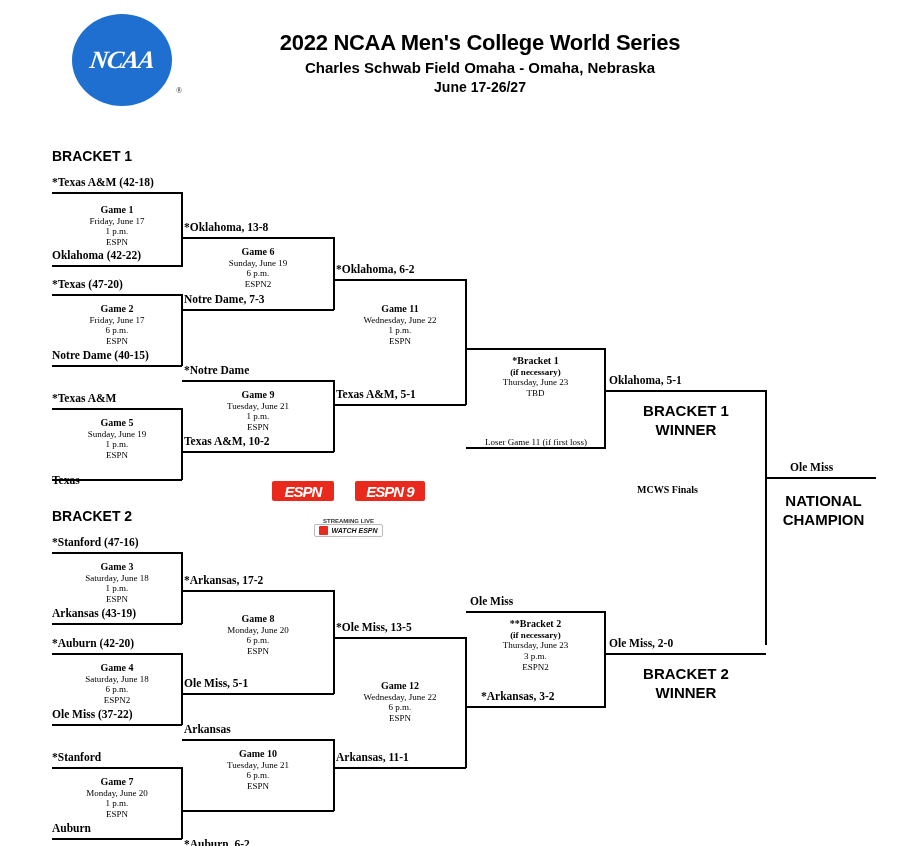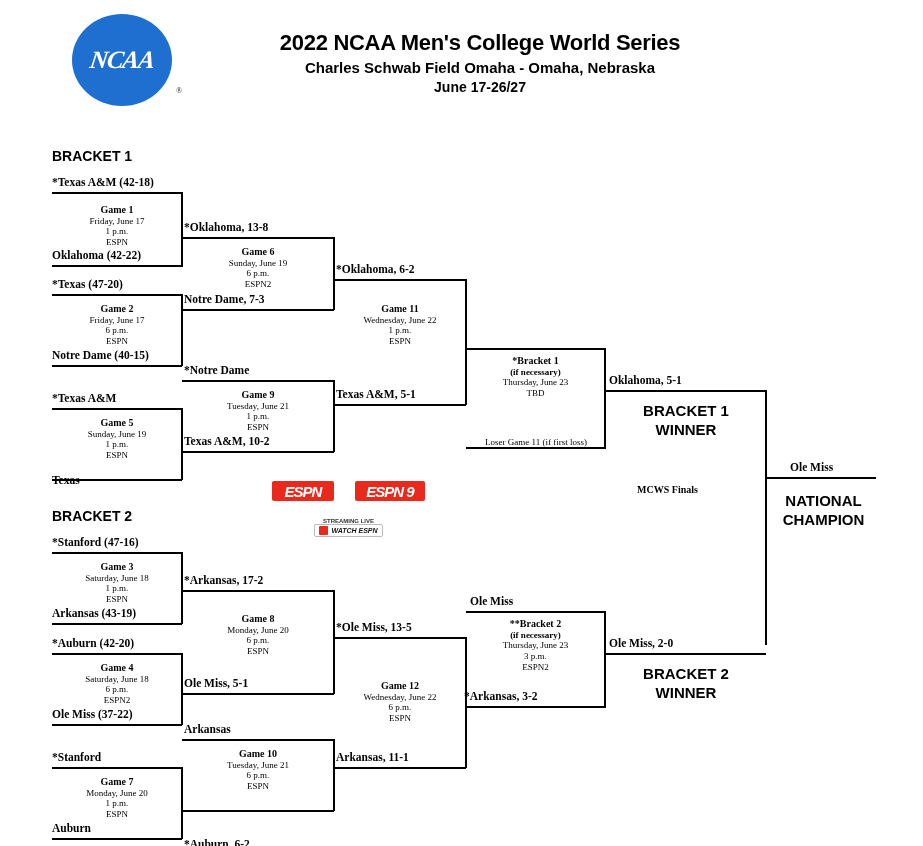--- a/index.html
+++ b/index.html
@@ -299,21 +299,21 @@
 
 <div class="abs team" style="left:470px;top:595px;">Ole Miss</div>
 <div class="abs hline" style="left:466px;top:611px;width:140px;"></div>
 <div class="abs gamebox" style="left:468px;top:618px;width:135px;">
   <div class="gt">**Bracket 2</div>
   <div style="font-weight:bold;">(if necessary)</div>
   <div>Thursday, June 23</div>
   <div>3 p.m.</div>
   <div>ESPN2</div>
 </div>
-<div class="abs team" style="left:464px;top:690px;">*Arkansas, 3-2</div>
+<div class="abs team" style="left:481px;top:690px;">*Arkansas, 3-2</div>
 <div class="abs hline" style="left:466px;top:706px;width:140px;"></div>
 <div class="abs vline" style="left:604px;top:611px;height:96px;"></div>
 
 <div class="abs team" style="left:609px;top:637px;">Ole Miss, 2-0</div>
 <div class="abs hline" style="left:606px;top:653px;width:160px;"></div>
 <div class="abs winner-label" style="left:606px;top:665px;width:160px;">
   <div>BRACKET 2</div>
   <div>WINNER</div>
 </div>
 

